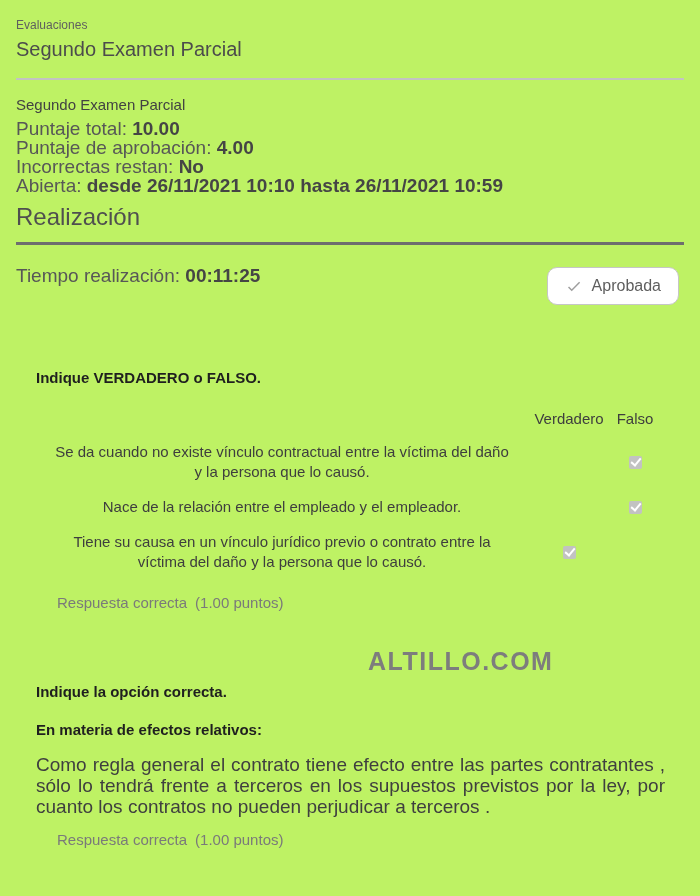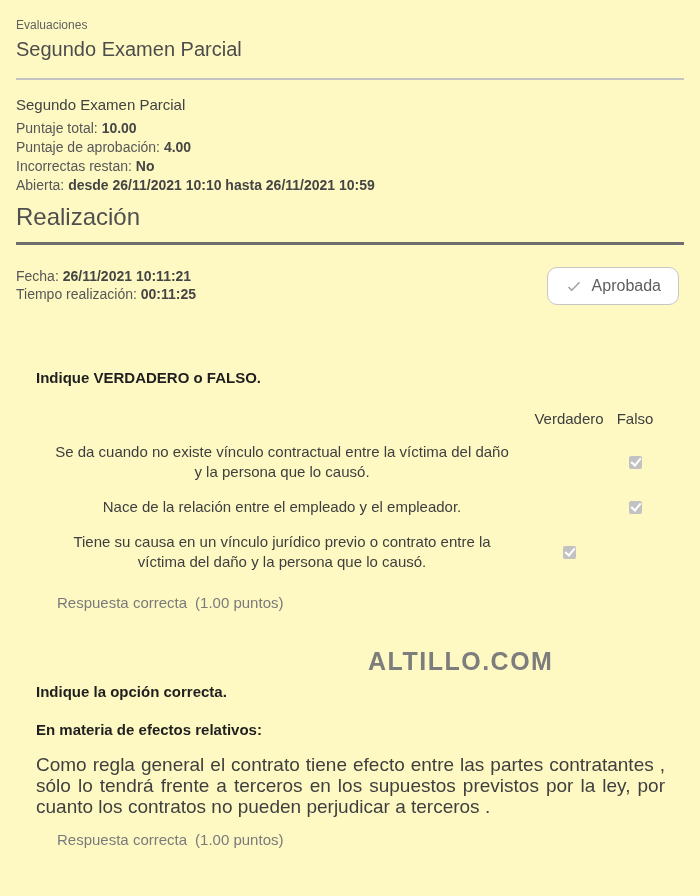--- a/index.html
+++ b/index.html
@@ -1,35 +1,35 @@
 <!DOCTYPE html>
 <html><head>
 <meta charset="utf-8">
 <style>
   html,body { margin:0; padding:0; background:#ffffff; }
   .page {
     position:relative;
     width:700px; height:896px;
-    background:#fef9c3;
+    background:#bef264;
     overflow:hidden;
     font-family:"Liberation Sans", sans-serif;
     -webkit-font-smoothing:antialiased;
   }
 
   
   .hdr { padding:18px 16px 0 16px; }
   .breadcrumb { font-size:12px; color:#5f5f5f; line-height:14px; }
   .page-title { margin:5px 0 0 0; font-size:20px; font-weight:normal; color:#4c4c4c; line-height:24px; }
   .rule { height:2px; background:#c3c3c3; margin:17px 16px 0 16px; }
   .rule.dark { height:3px; background:#6e6e6e; margin-top:12px; }
 
   
   .exam-info { padding:15px 16px 0 16px; }
   .exam-name { font-size:15px; color:#424242; line-height:20px; margin-bottom:4px; }
-  .info-line { font-size:14px; color:#575757; line-height:19px; }
+  .info-line { font-size:19px; color:#575757; line-height:19px; }
   .info-line .val { font-weight:bold; color:#454545; }
   .section-title { margin:9px 0 0 0; font-size:24px; font-weight:normal; color:#4f4f4f; line-height:26px; }
 
   
   .attempt-row { display:flex; justify-content:space-between; align-items:flex-start; padding:22px 21px 0 16px; }
   .attempt-info .info-line { line-height:18px; }
   .status-btn {
     display:flex; align-items:center; gap:9px;
     height:38px; padding:6px 17px; box-sizing:border-box;
     border:1px solid #c6c6c6; border-radius:10px;
@@ -113,24 +113,20 @@
       <span class="lbl">Abierta:</span>
       <span class="val">desde 26/11/2021 10:10 hasta 26/11/2021 10:59</span>
     </div>
     <h2 class="section-title">Realización</h2>
   </div>
   <div class="rule dark"></div>
 
   <div class="attempt-row">
     <div class="attempt-info">
       <div class="info-line">
-        <span class="lbl">Fecha:</span>
-        <span class="val">26/11/2021 10:11:21</span>
-      </div>
-      <div class="info-line">
         <span class="lbl">Tiempo realización:</span>
         <span class="val">00:11:25</span>
       </div>
     </div>
     <div class="status-btn">
       <span>
         <svg width="18" height="18" viewBox="0 0 24 24">
             <path d="M9 16.2l-3.6-3.6L4 14l5 5L20.2 7.8l-1.4-1.4z" fill="#9e9e9e"></path>
           </svg>
       </span>

